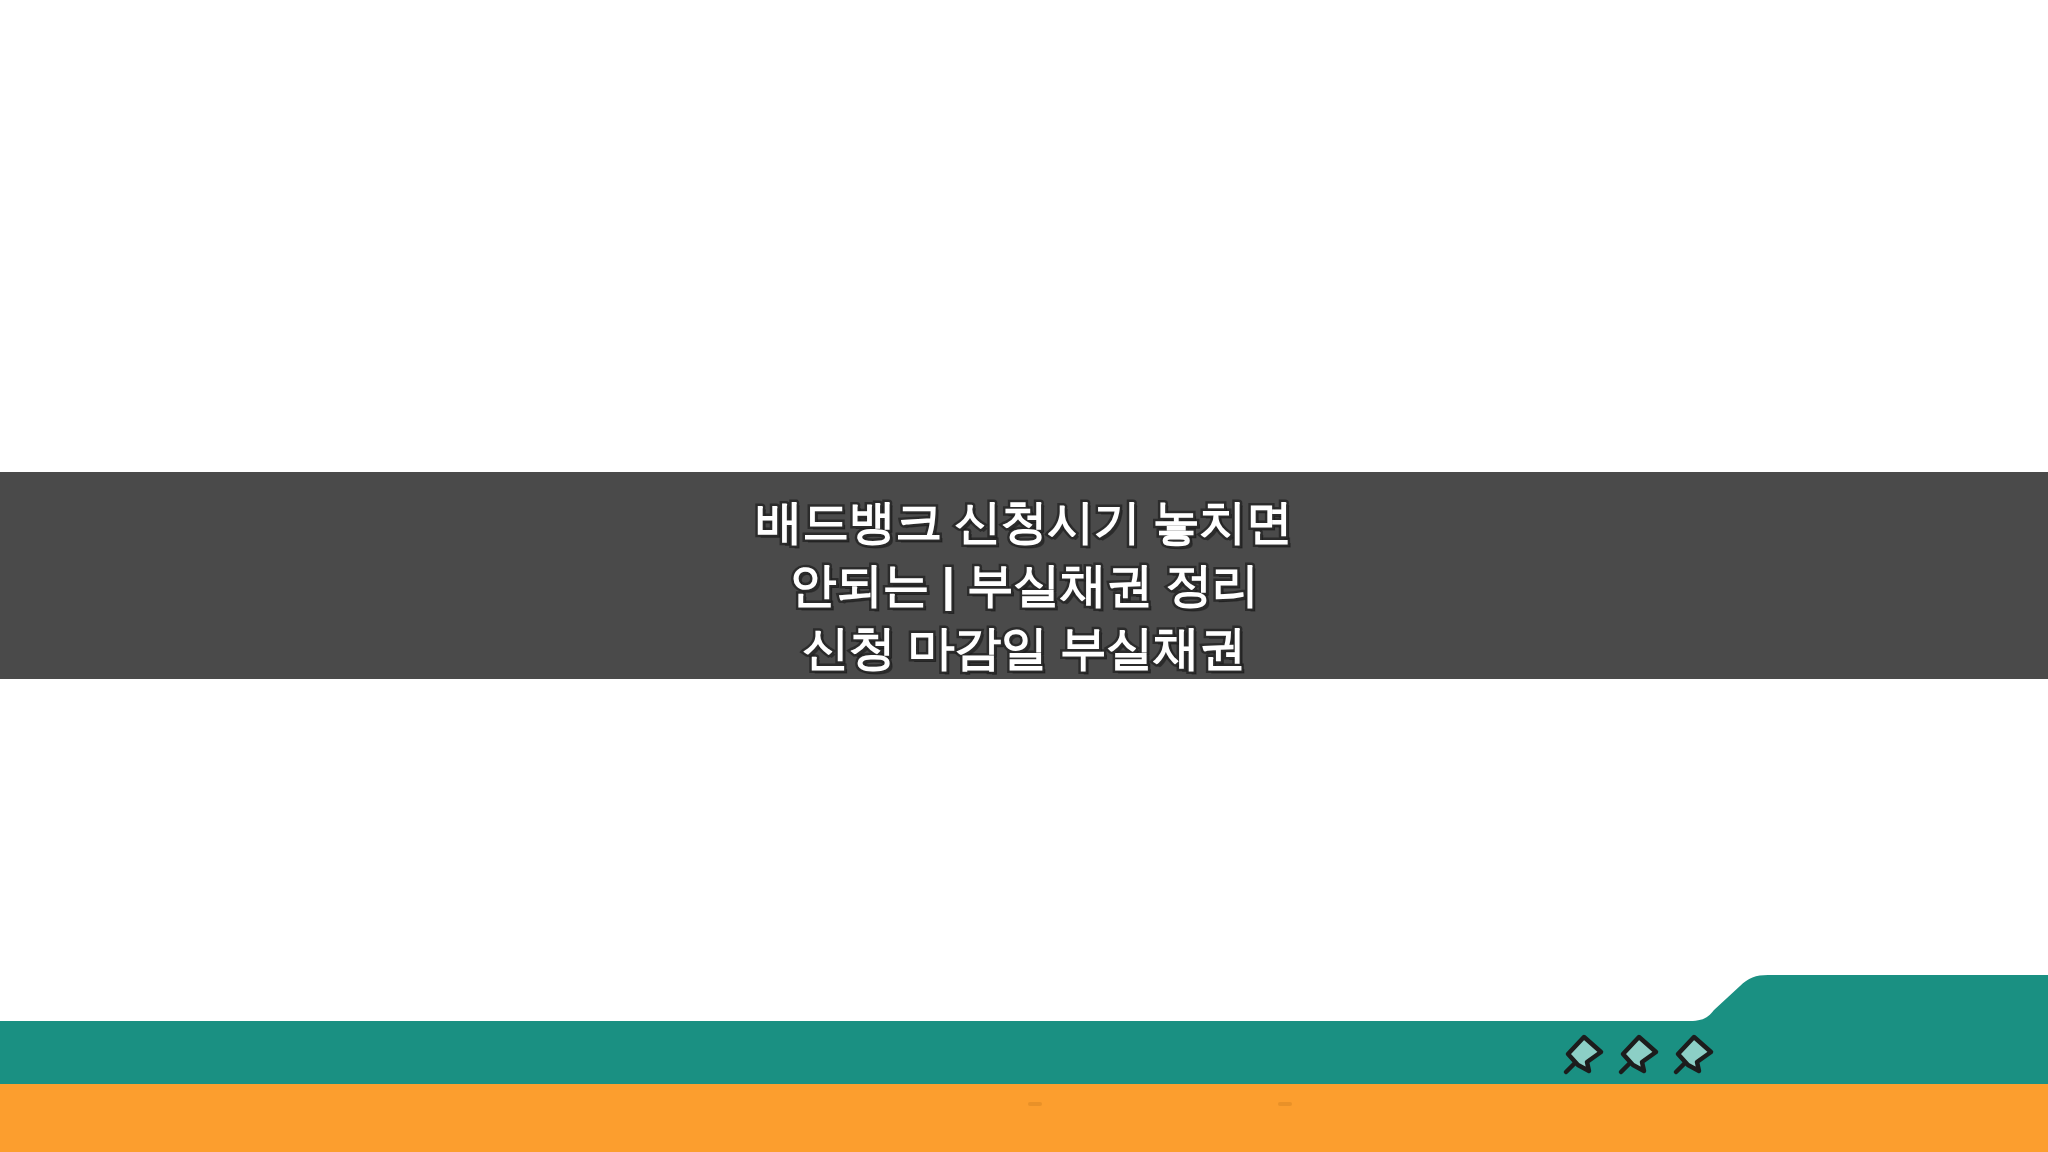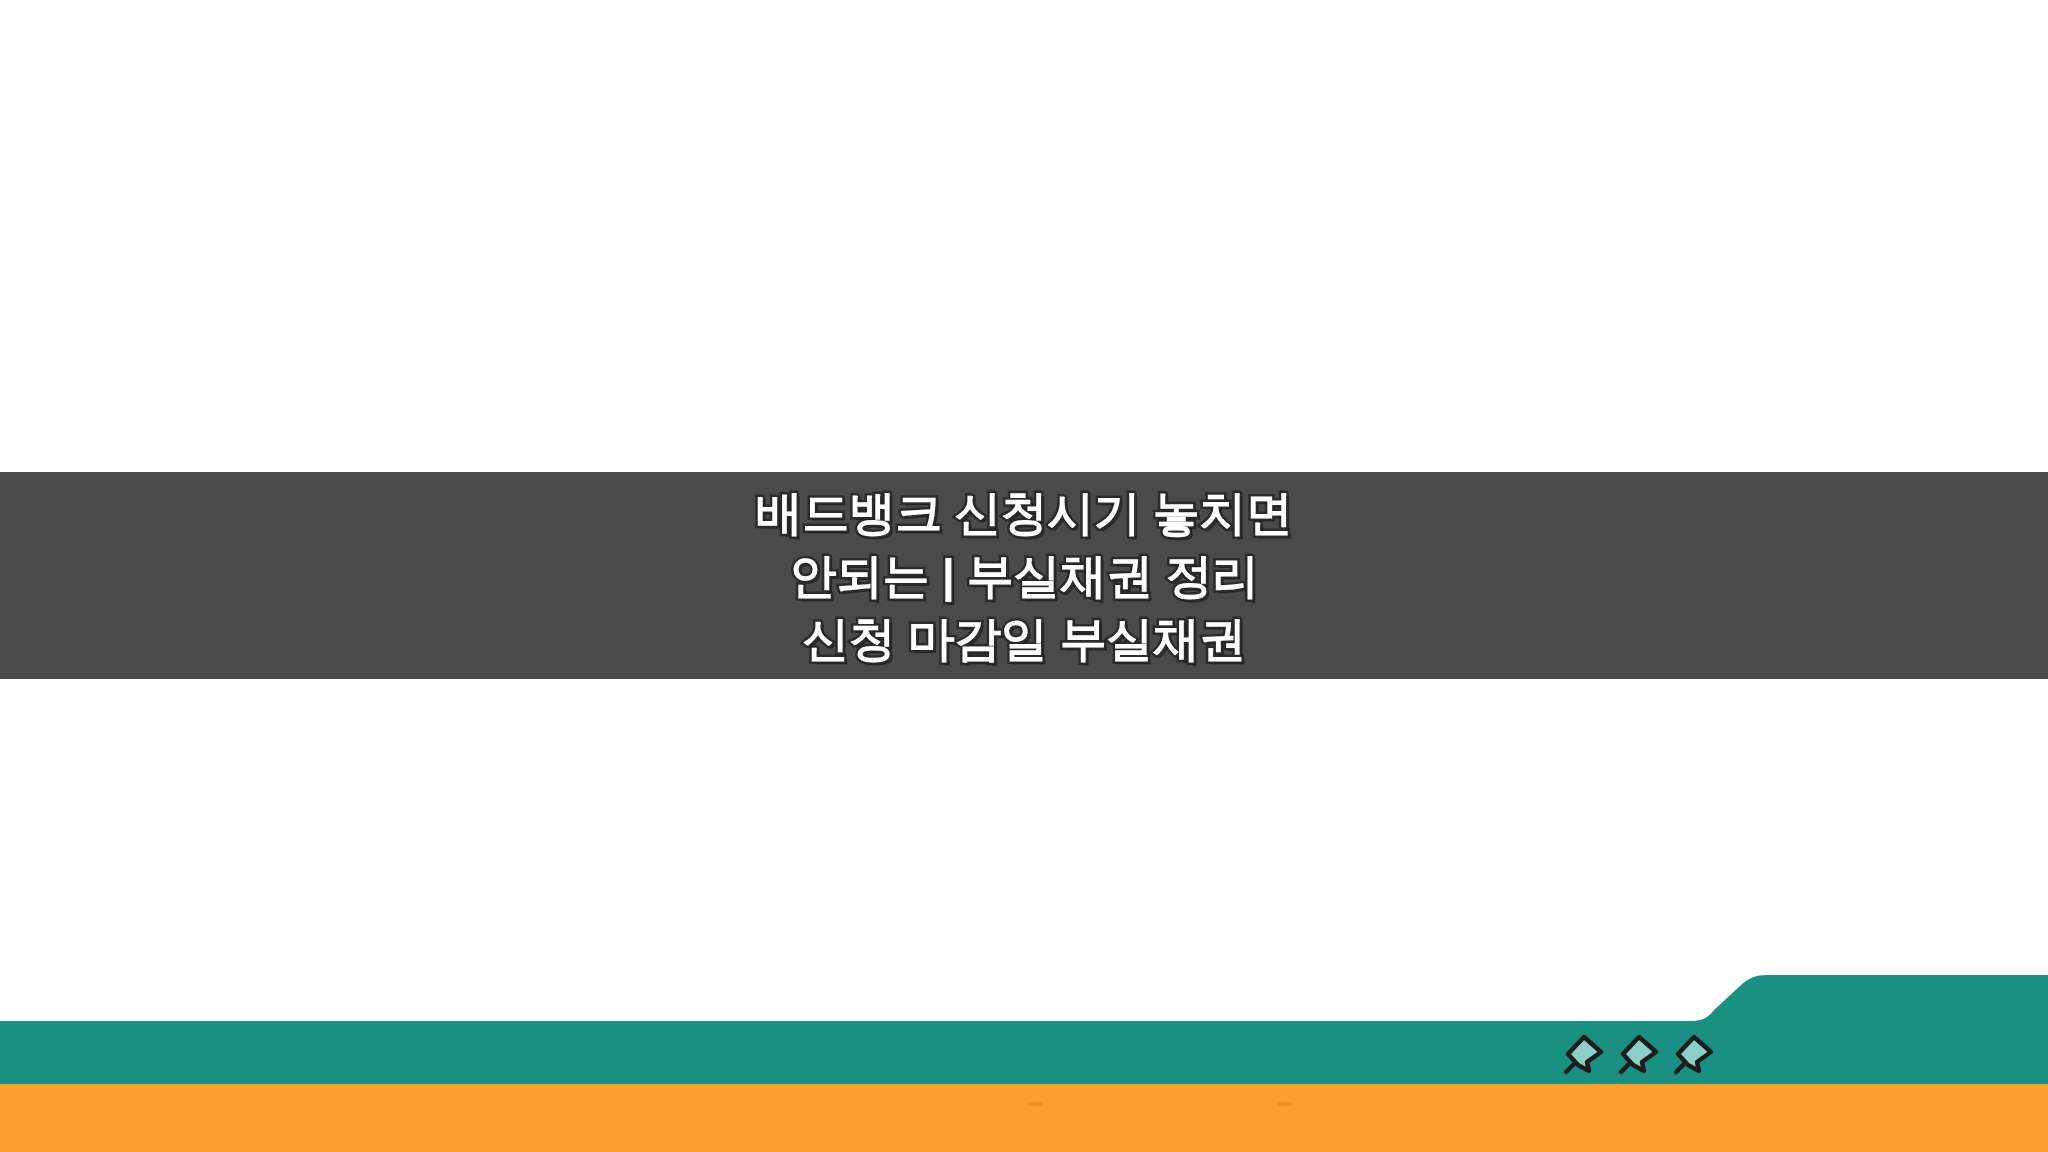--- a/index.html
+++ b/index.html
@@ -24,21 +24,21 @@
 
   
   .title-band {
     position: absolute;
     left: 0;
     top: 472px;
     width: 2048px;
     height: 207px;
     background: #4a4a4a;
     display: flex;
-    align-items: center;
+    align-items: flex-end;
     justify-content: center;
   }
 
   .title-text {
     text-align: center;
     color: #ffffff;
     font-family: "Liberation Sans", sans-serif;
     font-weight: bold;
     font-size: 47px;
     line-height: 63px;

